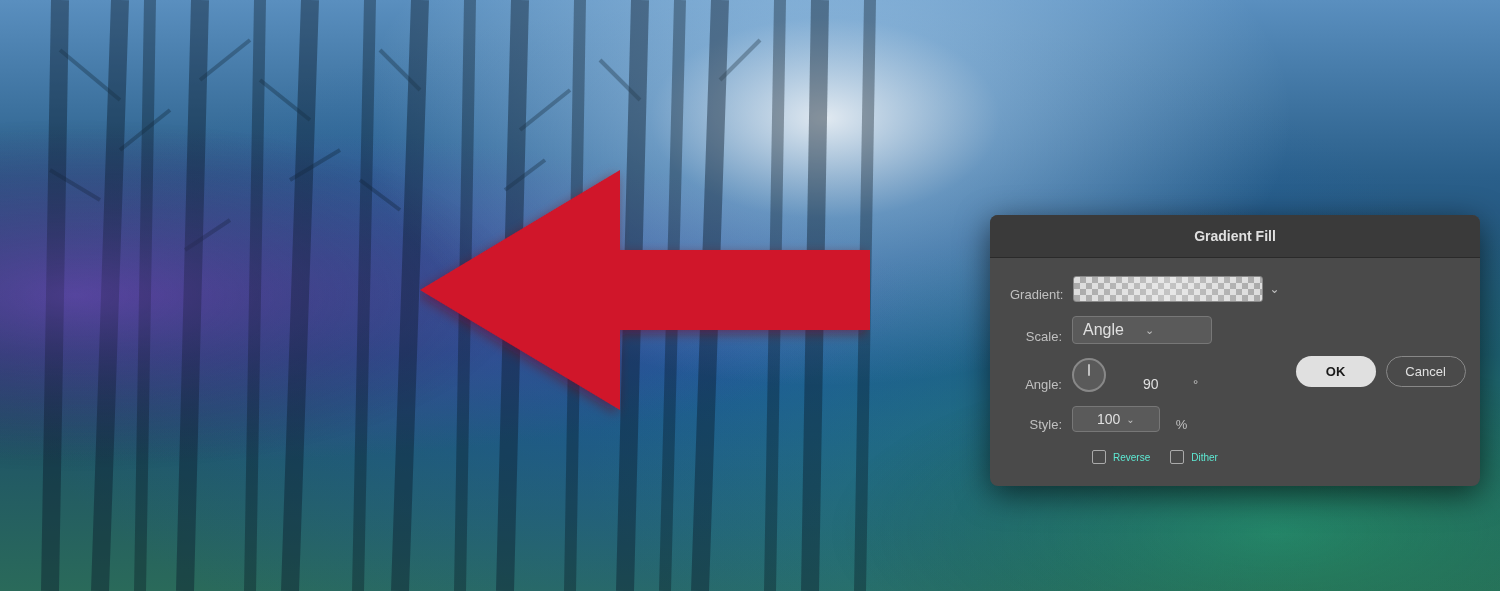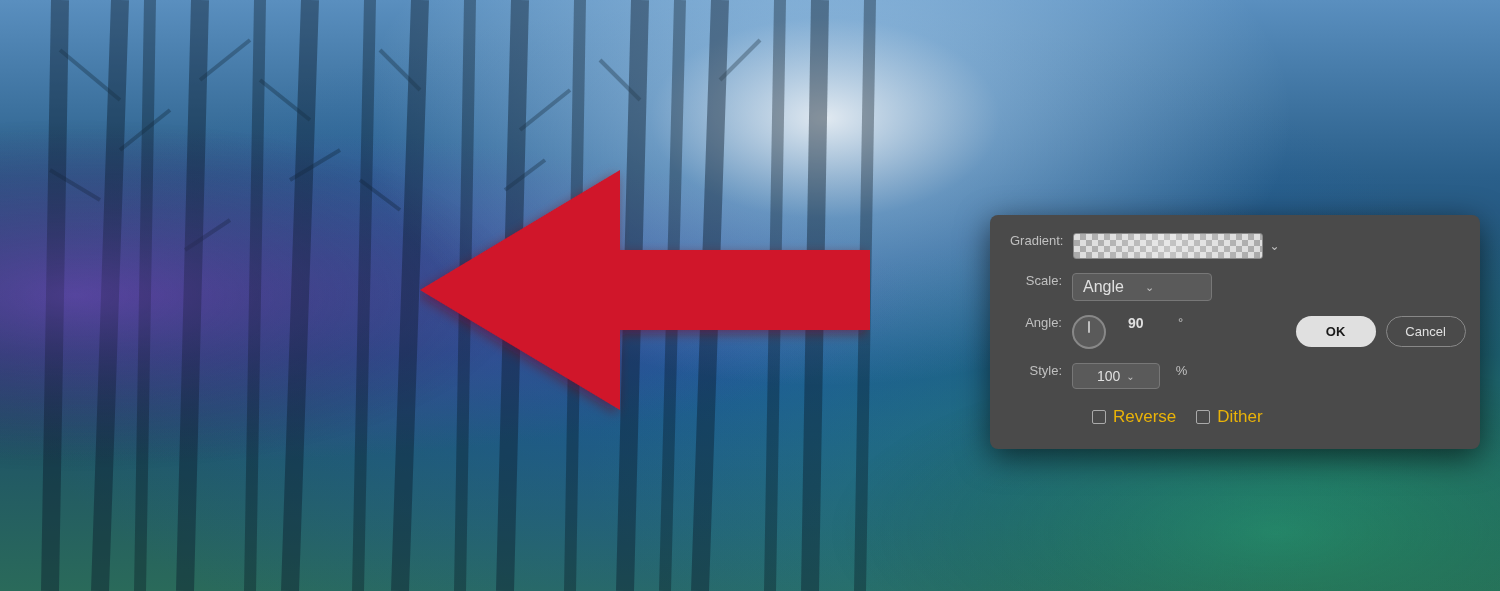--- a/index.html
+++ b/index.html
@@ -85,21 +85,21 @@
     .dialog-buttons {
       display: flex;
       flex-direction: row;
       gap: 10px;
       justify-content: flex-start;
       padding-top: 2px;
     }
 
     .field-row {
       display: flex;
-      align-items: flex-start;
+      align-items: flex-end;
       gap: 10px;
     }
 
     .field-label {
       color: #c0c0c0;
       font-size: 13px;
       min-width: 52px;
       text-align: right;
     }
 
@@ -238,22 +238,22 @@
 
     .checkbox-box {
       width: 14px;
       height: 14px;
       border: 1.5px solid #aaa;
       border-radius: 2px;
       background: #4a4a4a;
     }
 
     .checkbox-label {
-      color: #eab308;
-      font-size: 17px;
+      color: #5eead4;
+      font-size: 10px;
     }
 
     
     .btn-ok {
       background: #e0e0e0;
       color: #1a1a1a;
       border: none;
       border-radius: 20px;
       padding: 8px 22px;
       font-size: 13px;
@@ -346,20 +346,23 @@
     <defs>
       <filter id="arrowShadow" x="-10%" y="-10%" width="120%" height="120%">
         <feDropShadow dx="3" dy="4" stdDeviation="6" flood-color="#7a0010" flood-opacity="0.5"></feDropShadow>
       </filter>
     </defs>
     <polygon points="0,100 250,100 250,20 450,140 250,260 250,180 0,180" fill="#d0142a" filter="url(#arrowShadow)" transform="scale(-1,1) translate(-450,0)"></polygon>
   </svg>
 </div>
 
 <div class="dialog">
+  <div class="dialog-titlebar">
+    <span>Gradient Fill</span>
+  </div>
   <div class="dialog-body">
     <div class="dialog-fields">
 
       <div class="field-row">
         <span class="field-label">Gradient:</span>
         <div class="gradient-preview">
           <div class="gradient-swatch"></div>
           <span class="dropdown-arrow-small">⌄</span>
         </div>
       </div>
@@ -368,21 +371,21 @@
         <span class="field-label">Scale:</span>
         <div class="style-dropdown">
           <span>Angle</span>
           <span class="chevron">⌄</span>
         </div>
       </div>
 
       <div class="field-row">
         <span class="field-label">Angle:</span>
         <div class="angle-dial"></div>
-        <span class="angle-value" style="margin-left:12px;font-weight:bold;">90</span>
+        <span class="angle-value" style="margin-left:27px;">90</span>
         <span class="degree-symbol">°</span>
       </div>
 
       <div class="field-row">
         <span class="field-label">Style:</span>
         <div class="scale-value-container">
           <span class="scale-value">100</span>
           <span class="scale-chevron">⌄</span>
         </div>
         <span class="percent-symbol" style="margin-left:6px;">%</span>

